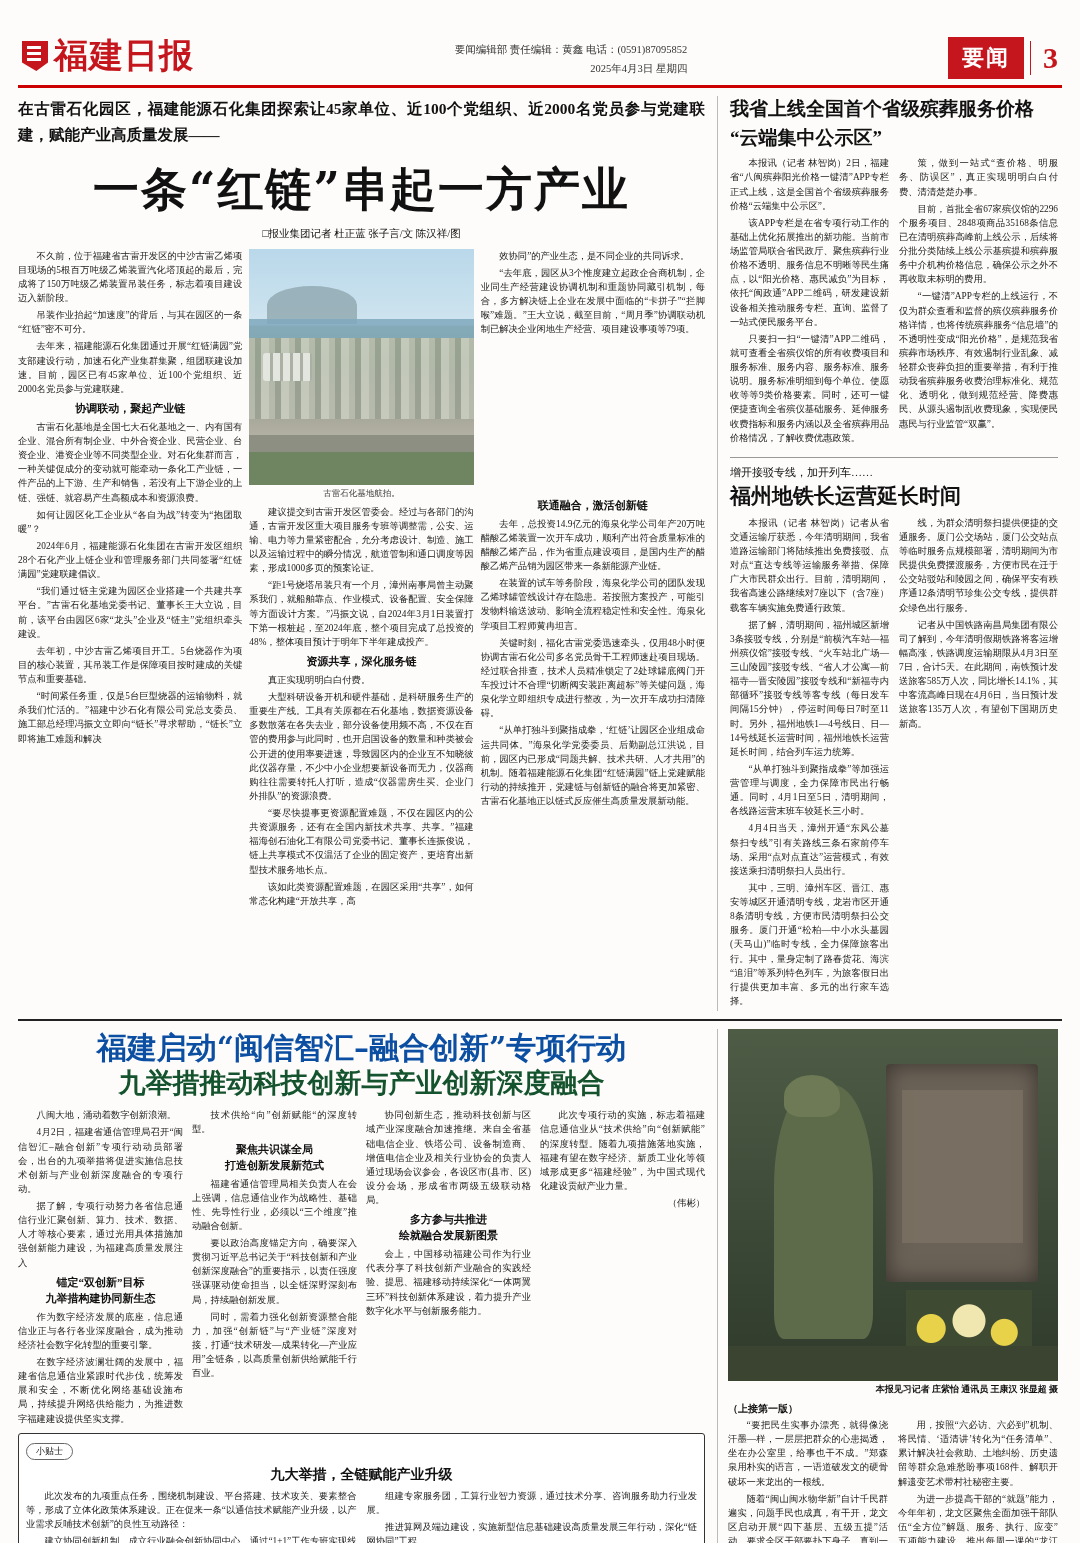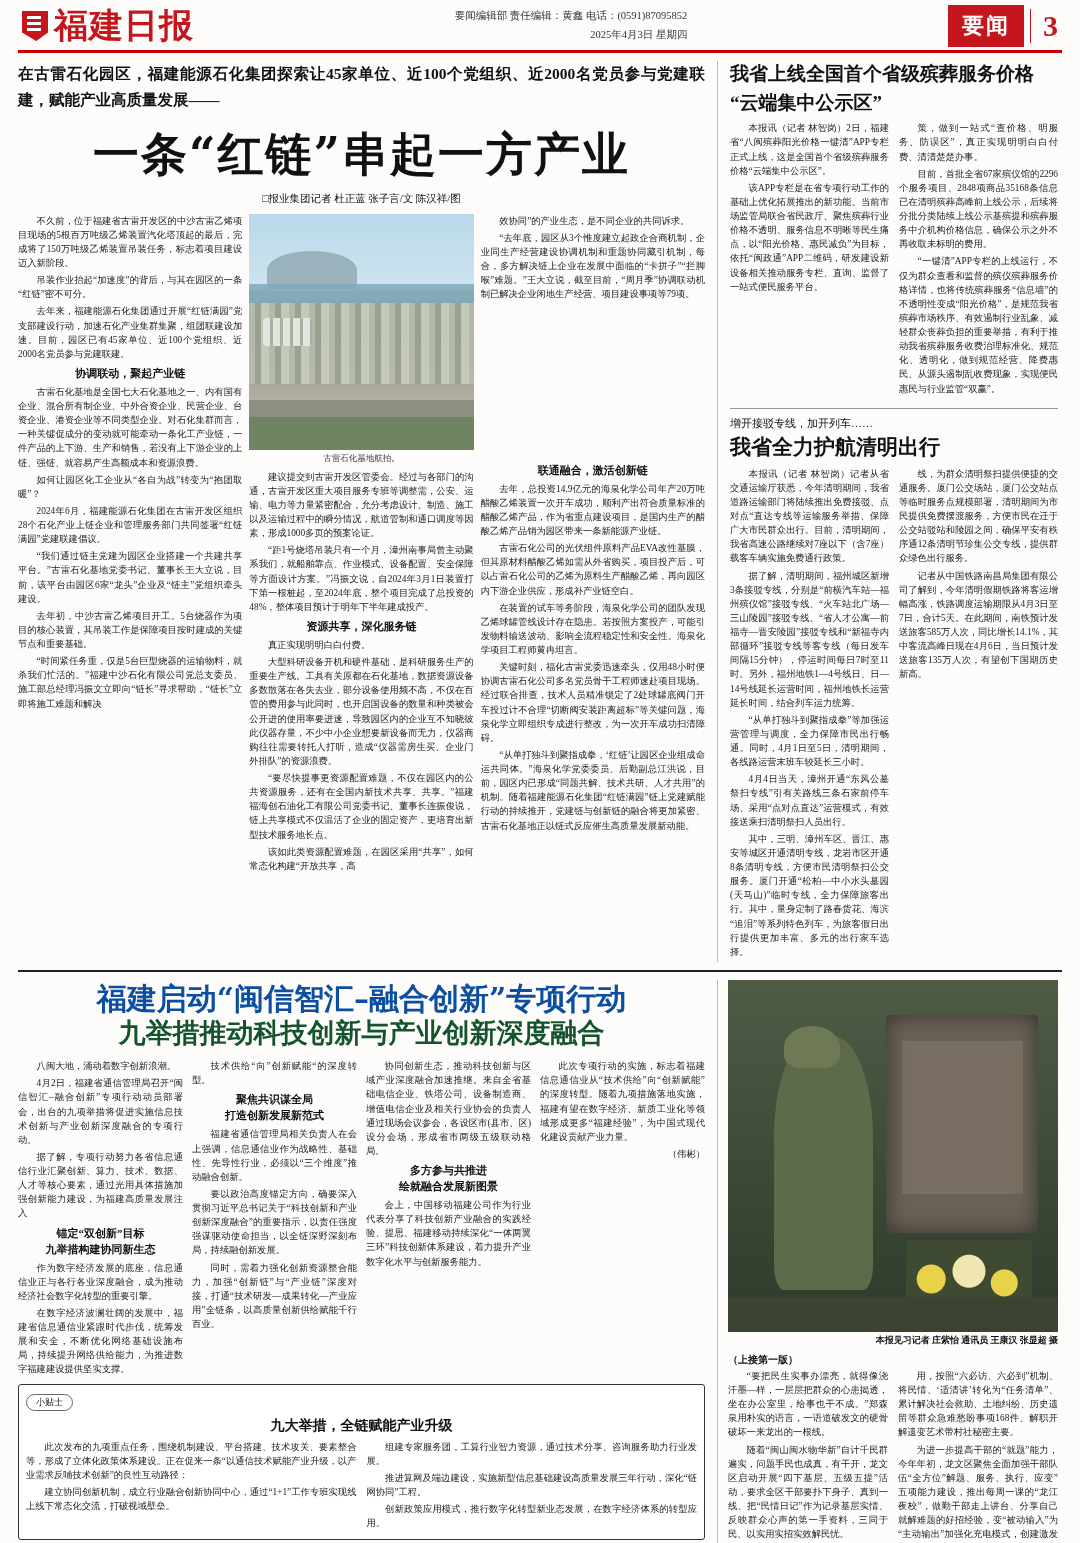--- a/index.html
+++ b/index.html
@@ -8,22 +8,22 @@
     width:1080px; height:1543px;
     background:#fdfcfa;
     font-family:"Liberation Serif", serif;
     color:#111;
     position:relative;
     overflow:hidden;
   }
   .page { position:relative; width:1080px; height:1543px; padding:0 18px; }
 
   
-  .masthead { display:flex; align-items:center; justify-content:space-between;
-    border-bottom:3px solid #c00; padding:8px 4px 6px 4px; height:53px; }
+  .masthead { display:flex; align-items:flex-end; justify-content:space-between;
+    border-bottom:3px solid #c00; padding:8px 4px 6px 4px; height:88px; }
   .logo-wrap { display:flex; align-items:center; gap:6px; }
   .logo-flag { width:26px; height:30px; background:#c4161c;
      clip-path:polygon(0 0,100% 0,100% 72%,55% 100%,0 72%); position:relative; }
   .logo-flag:after{content:"";position:absolute;left:5px;top:5px;width:14px;height:3px;background:#fff;box-shadow:0 6px 0 #fff,0 12px 0 #fff;}
   .logo-text { font-family:"DejaVu Serif", serif; font-weight:bold; font-size:34px;
      color:#c4161c; letter-spacing:1px; }
   .masthead-mid { font-size:10.5px; color:#333; text-align:right; line-height:1.8; }
   .masthead-right { display:flex; align-items:center; gap:6px; }
   .badge-yaowen { background:#c4161c; color:#fff; font-size:22px; font-weight:bold;
      padding:6px 14px; letter-spacing:2px; }
@@ -172,51 +172,51 @@
         </div>
 
         <div class="c3">
           <div class="col-text" style="height:244px;overflow:hidden">
             <p>效协同”的产业生态，是不同企业的共同诉求。</p>
             <p>“去年底，园区从3个惟度建立起政企合商机制，企业同生产经营建设协调机制和重题协同藏引机制，每合，多方解决链上企业在发展中面临的“卡拼子”“拦脚喉”难题。”王大立说，截至目前，“周月季”协调联动机制已解决企业闲地生产经营、项目建设事项等79项。</p>
           </div>
           <div class="sub-h">联通融合，激活创新链</div>
           <div class="col-text">
             <p>去年，总投资14.9亿元的海泉化学公司年产20万吨醋酸乙烯装置一次开车成功，顺利产出符合质量标准的醋酸乙烯产品，作为省重点建设项目，是国内生产的醋酸乙烯产品销为园区带来一条新能源产业链。</p>
-            <p>古雷石化公司的光伏组件原料产品EVA改性基膜，但其原材料醋酸乙烯如需从外省购买，项目投产后，可以占雷石化公司的乙烯为原料生产醋酸乙烯，再向园区内下游企业供应，形成补产业链空白。</p>
             <p>在装置的试车等务阶段，海泉化学公司的团队发现乙烯球罐管线设计存在隐患。若按照方案投产，可能引发物料输送波动、影响全流程稳定性和安全性。海泉化学项目工程师黄冉坦言。</p>
             <p>关键时刻，福化古雷党委迅速牵头，仅用48小时便协调古雷石化公司多名党员骨干工程师速赴项目现场。经过联合排查，技术人员精准锁定了2处球罐底阀门开车投过计不合理“切断阀安装距离超标”等关键问题，海泉化学立即组织专成进行整改，为一次开车成功扫清障碍。</p>
             <p>“从单打独斗到聚指成拳，‘红链’让园区企业组成命运共同体。”海泉化学党委委员、后勤副总江洪说，目前，园区内已形成“同题共解、技术共研、人才共用”的机制。随着福建能源石化集团“红链满园”链上党建赋能行动的持续推开，党建链与创新链的融合将更加紧密、古雷石化基地正以链式反应催生高质量发展新动能。</p>
           </div>
         </div>
       </div>
     </div>
 
     <div class="top-right">
       <div class="r-head1">我省上线全国首个省级殡葬服务价格</div>
       <div class="r-head2">“云端集中公示区”</div>
       <div class="two-col">
         <div class="c2">
           <div class="col-text">
             <p>本报讯（记者 林智岗）2日，福建省“八闽殡葬阳光价格一键清”APP专栏正式上线，这是全国首个省级殡葬服务价格“云端集中公示区”。</p>
             <p>该APP专栏是在省专项行动工作的基础上优化拓展推出的新功能。当前市场监管局联合省民政厅、聚焦殡葬行业价格不透明、服务信息不明晰等民生痛点，以“阳光价格、惠民减负”为目标，依托“闽政通”APP二维码，研发建设新设备相关推动服务专栏、直询、监督了一站式便民服务平台。</p>
+            <p>只要扫一扫“一键清”APP二维码，就可查看全省殡仪馆的所有收费项目和服务标准、服务内容、服务标准、服务说明。服务标准明细到每个单位。使愿收等等9类价格要素。同时，还可一键便捷查询全省殡仪基础服务、延伸服务收费指标和服务内涵以及全省殡葬用品价格情况，了解收费优惠政策。</p>
           </div>
         </div>
         <div class="c2">
           <div class="col-text">
             <p>策，做到一站式“查价格、明服务、防误区”，真正实现明明白白付费、清清楚楚办事。</p>
             <p>目前，首批全省67家殡仪馆的2296个服务项目、2848项商品35168条信息已在清明殡葬高峰前上线公示，后续将分批分类陆续上线公示基殡提和殡葬服务中介机构价格信息，确保公示之外不再收取未标明的费用。</p>
             <p>“一键清”APP专栏的上线运行，不仅为群众查看和监督的殡仪殡葬服务价格详情，也将传统殡葬服务“信息墙”的不透明性变成“阳光价格”，是规范我省殡葬市场秩序、有效遏制行业乱象、减轻群众丧葬负担的重要举措，有利于推动我省殡葬服务收费治理标准化、规范化、透明化，做到规范经营、降费惠民、从源头遏制乱收费现象，实现便民惠民与行业监管“双赢”。</p>
           </div>
         </div>
       </div>
 
       <div class="rule-h"></div>
       <div class="small-lead">增开接驳专线，加开列车……</div>
-      <div class="r-head3">我省全力护航清明出行</div>
+      <div class="r-head3">福州地铁长运营延长时间</div>
       <div class="two-col">
         <div class="c2">
           <div class="col-text">
             <p>本报讯（记者 林智岗）记者从省交通运输厅获悉，今年清明期间，我省道路运输部门将陆续推出免费接驳、点对点“直达专线等运输服务举措、保障广大市民群众出行。目前，清明期间，我省高速公路继续对7座以下（含7座）载客车辆实施免费通行政策。</p>
             <p>据了解，清明期间，福州城区新增3条接驳专线，分别是“前横汽车站—福州殡仪馆”接驳专线、“火车站北广场—三山陵园”接驳专线、“省人才公寓—前福寺—晋安陵园”接驳专线和“新福寺内部循环”接驳专线等客专线（每日发车间隔15分钟），停运时间每日7时至11时。另外，福州地铁1—4号线日、日—14号线延长运营时间，福州地铁长运营延长时间，结合列车运力统筹。</p>
             <p>“从单打独斗到聚指成拳”等加强运营管理与调度，全力保障市民出行畅通。同时，4月1日至5日，清明期间，各线路运营末班车较延长三小时。</p>
             <p>4月4日当天，漳州开通“东风公墓祭扫专线”引有关路线三条石家前停车场、采用“点对点直达”运营模式，有效接送乘扫清明祭扫人员出行。</p>
             <p>其中，三明、漳州车区、晋江、惠安等城区开通清明专线，龙岩市区开通8条清明专线，方便市民清明祭扫公交服务。厦门开通“松柏—中小水头墓园(天马山)”临时专线，全力保障旅客出行。其中，量身定制了路春货花、海滨“追泪”等系列特色列车，为旅客假日出行提供更加丰富、多元的出行家车选择。</p>
           </div>
         </div>

